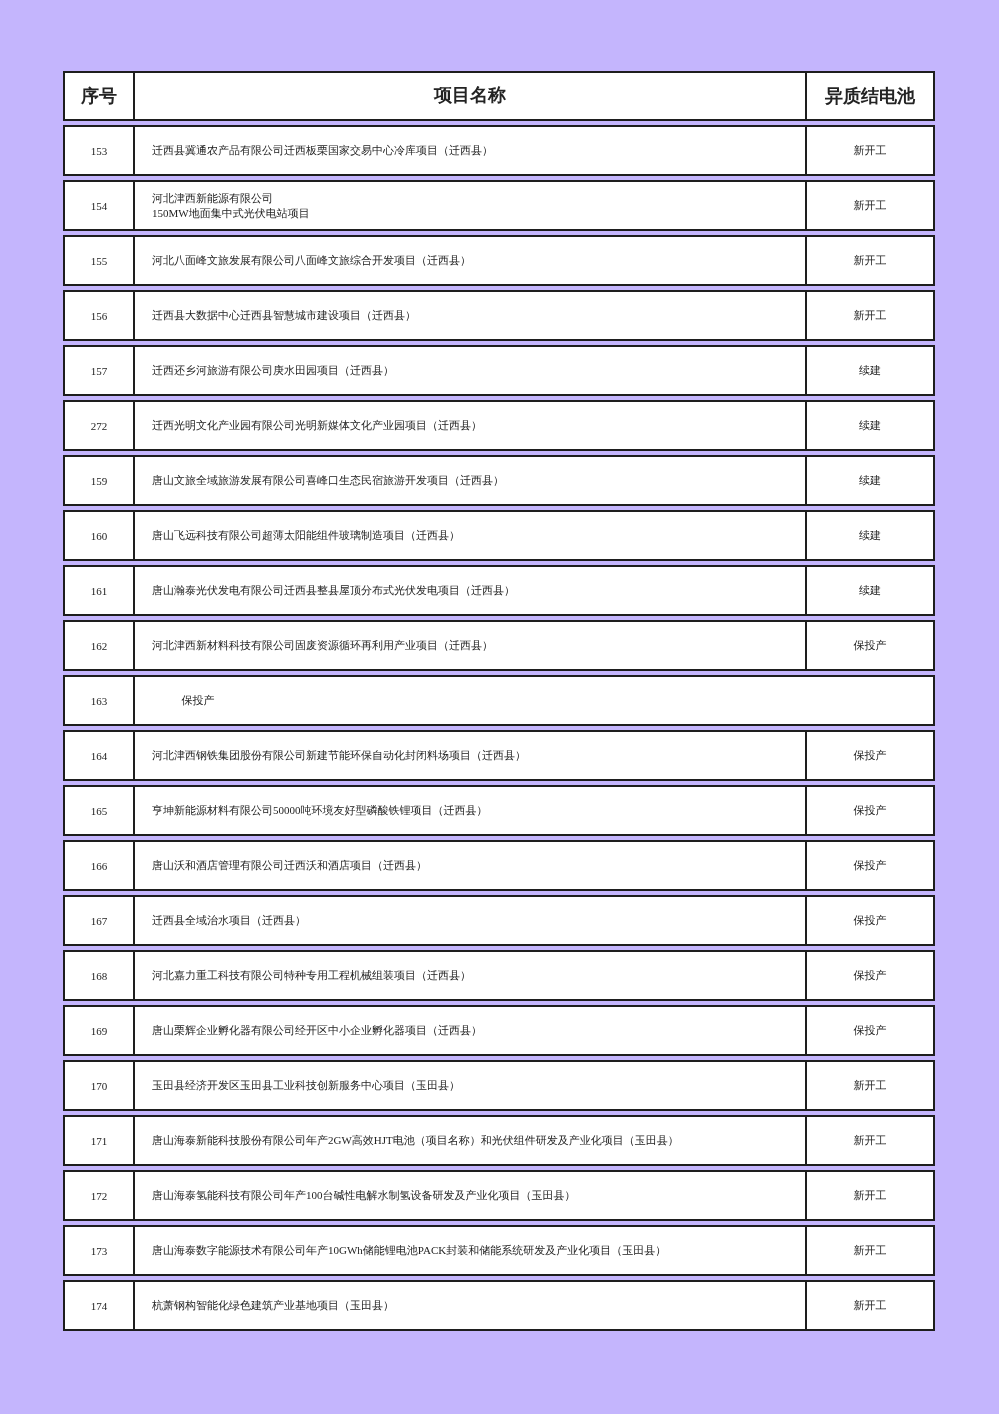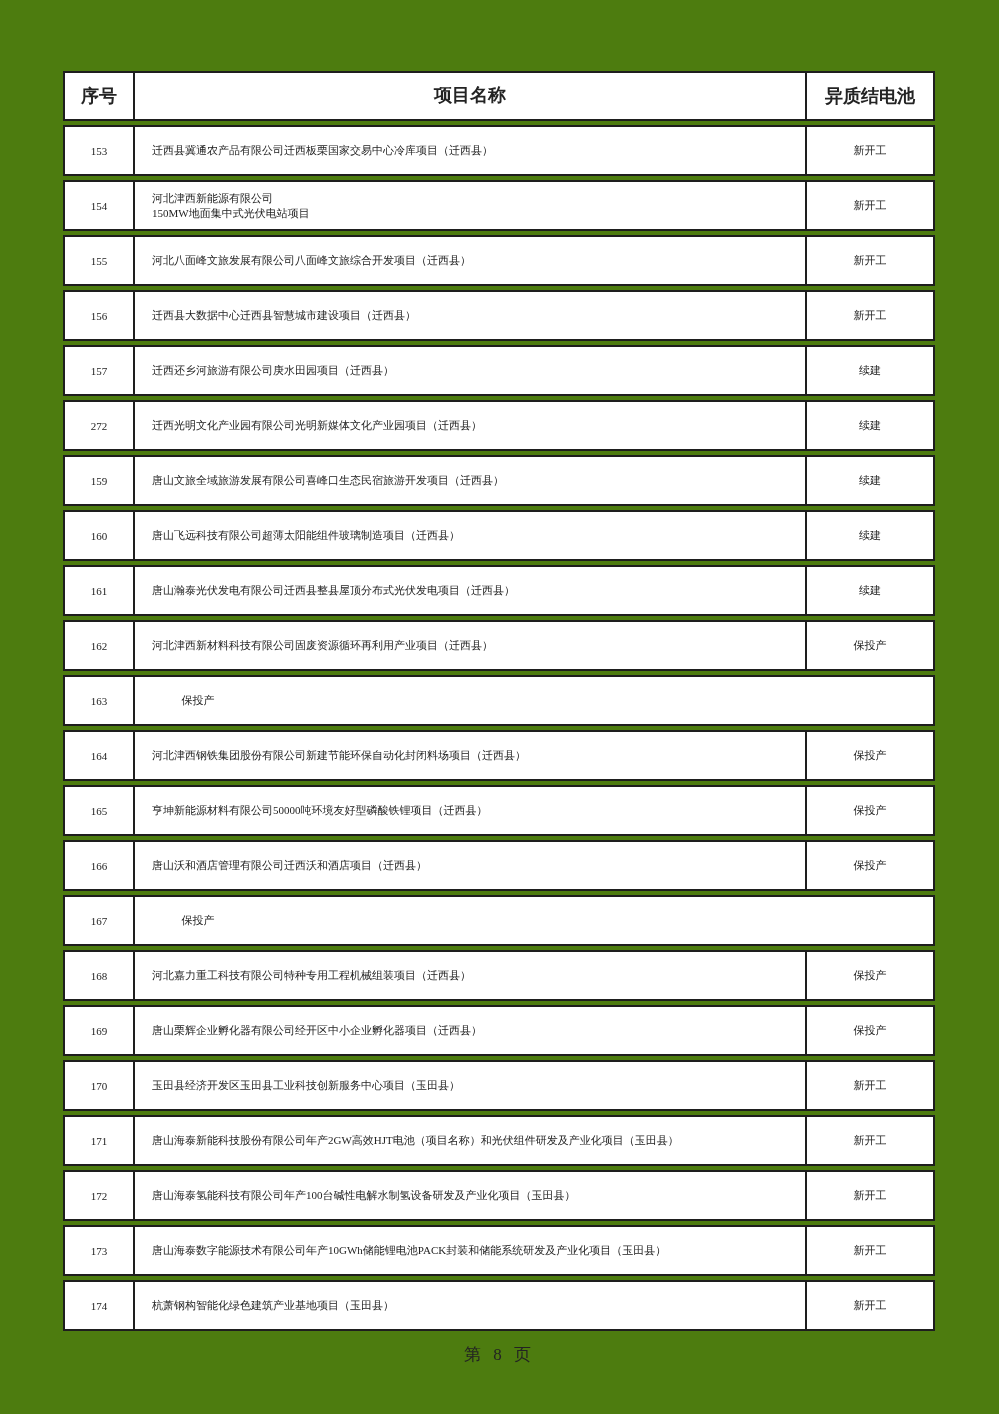--- a/index.html
+++ b/index.html
@@ -6,21 +6,21 @@
     margin: 0;
     padding: 0;
     background: #ffffff;
     font-family: "Liberation Serif", "DejaVu Serif", serif;
     color: #232323;
   }
   .page {
     position: relative;
     width: 999px;
     height: 1414px;
-    background: #4d7c0f;
+    background: #c4b5fd;
     overflow: hidden;
   }
   .table {
     position: absolute;
     left: 63px;
     top: 71px;
     width: 872px;
     display: flex;
     flex-direction: column;
     gap: 4px;
@@ -171,20 +171,21 @@
     </div>
 
     <div class="row">
       <div class="cell col-no">166</div>
       <div class="cell col-name">唐山沃和酒店管理有限公司迁西沃和酒店项目（迁西县）</div>
       <div class="cell col-stage">保投产</div>
     </div>
 
     <div class="row">
       <div class="cell col-no">167</div>
+      <div class="cell col-name">迁西县全域治水项目（迁西县）</div>
       <div class="cell col-stage">保投产</div>
     </div>
 
     <div class="row">
       <div class="cell col-no">168</div>
       <div class="cell col-name">河北嘉力重工科技有限公司特种专用工程机械组装项目（迁西县）</div>
       <div class="cell col-stage">保投产</div>
     </div>
 
     <div class="row">
@@ -217,15 +218,14 @@
       <div class="cell col-stage">新开工</div>
     </div>
 
     <div class="row">
       <div class="cell col-no">174</div>
       <div class="cell col-name">杭萧钢构智能化绿色建筑产业基地项目（玉田县）</div>
       <div class="cell col-stage">新开工</div>
     </div>
   </div>
 
-  <div class="footer">第 8 页</div>
 
 </div>
 
 </body></html>

